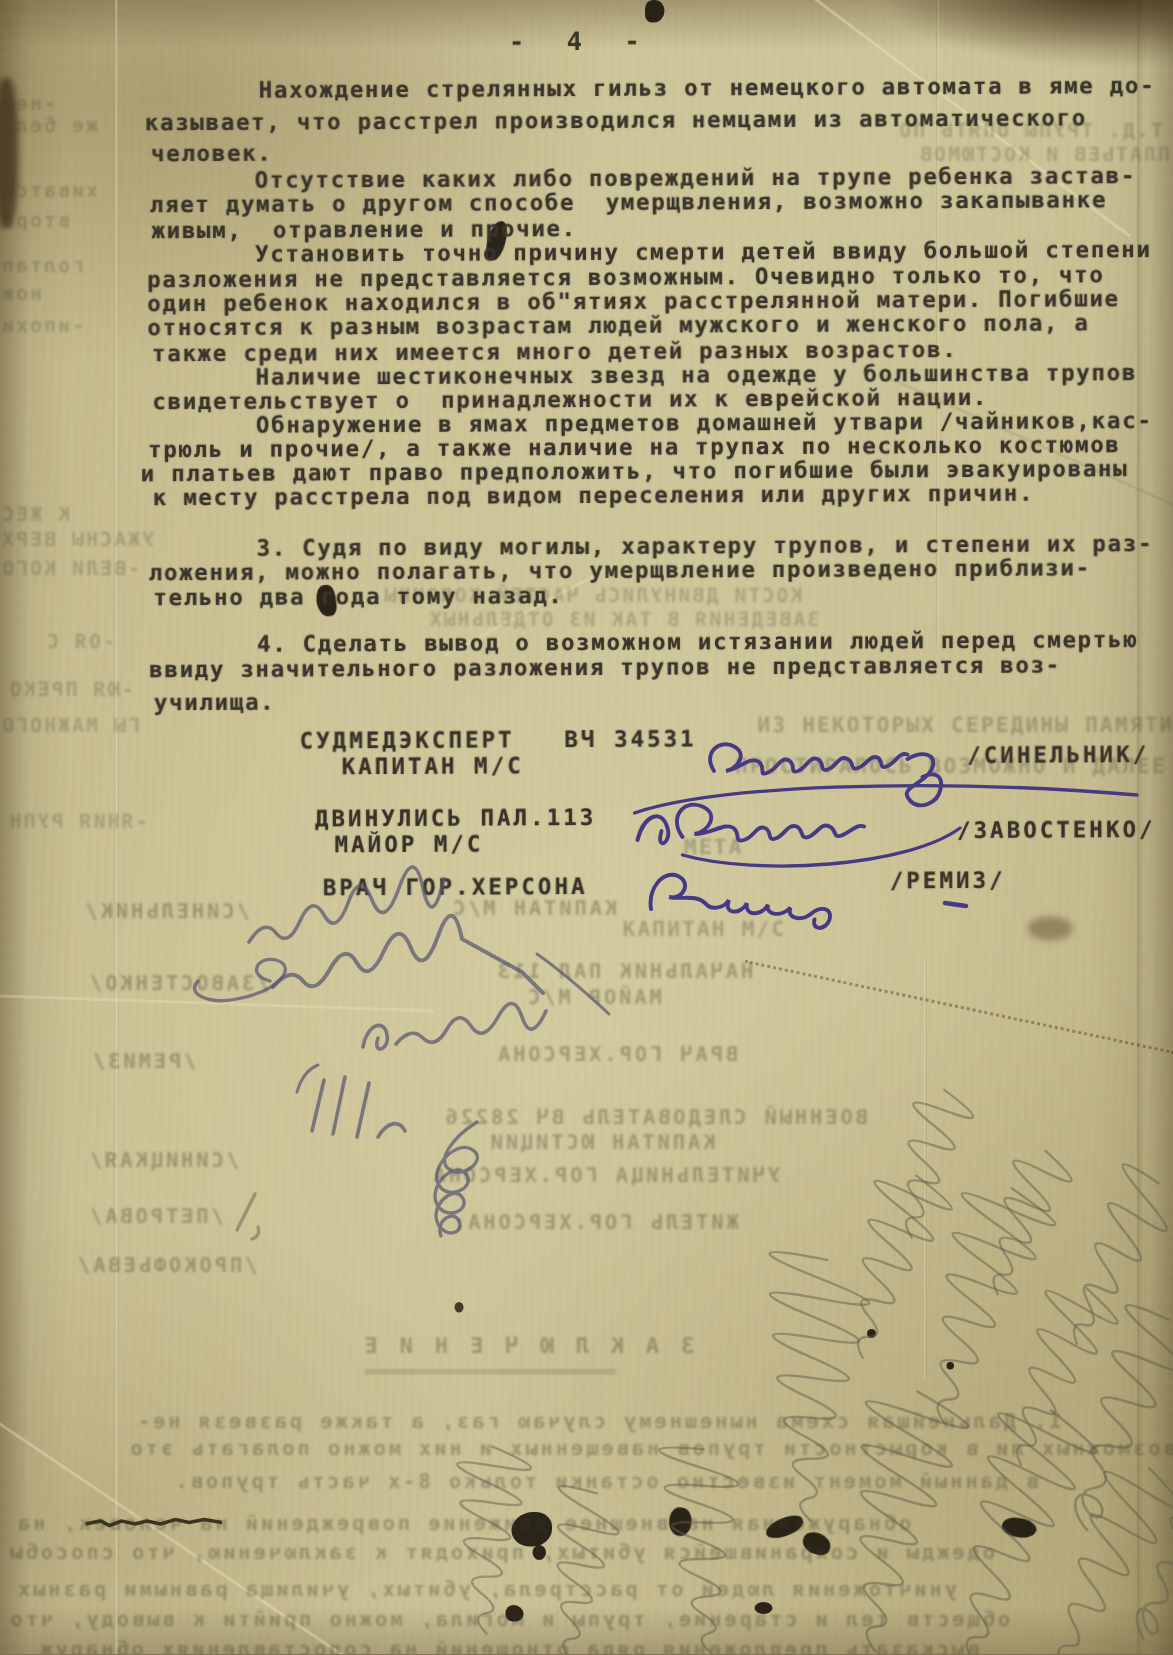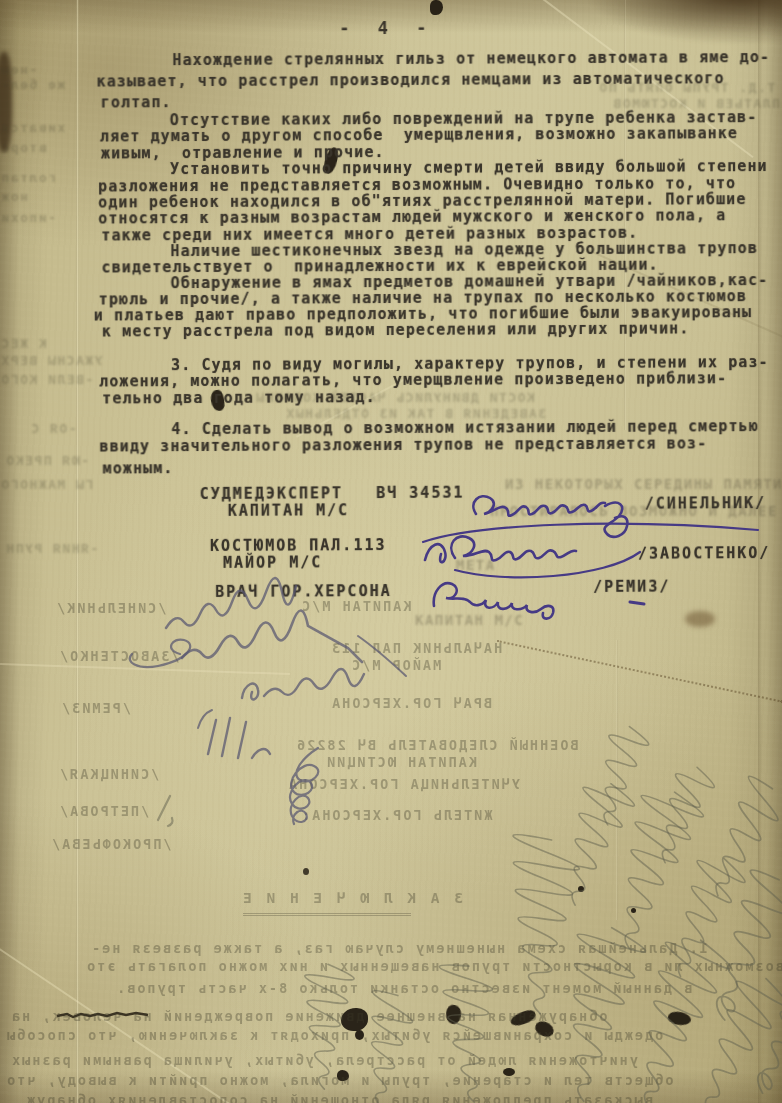--- a/index.html
+++ b/index.html
@@ -127,46 +127,46 @@
   <div class="gh" style="left:5px;top:1027px;">одежды и сохранившейся убитых, приходят к заключению, что способы</div>
   <div class="gh" style="left:10px;top:1052px;">уничтожения людей от расстрела, убитых, училища равными разных</div>
   <div class="gh" style="left:5px;top:1072px;">обществ тел и старение, трупы и могила, можно прийти к выводу, что</div>
   <div class="gh" style="left:25px;top:1092px;">высказать предложения ряда отношений на сопоставлениях обнаруж</div>
 
   <div style="position:absolute;inset:0;transform:rotate(-0.3deg);">
     <div class="pn" style="left:342px;top:18px;">- 4 -</div>
 
     <div class="tl" style="left:175px;top:52px;">Нахождение стрелянных гильз от немецкого автомата в яме до-</div>
     <div class="tl" style="left:99px;top:73px;">казывает, что расстрел производился немцами из автоматического</div>
-    <div class="tl" style="left:103px;top:94px;">голтап.</div>
+    <div class="tl" style="left:103px;top:94px;">человек.</div>
     <div class="tl" style="left:172px;top:112px;">Отсутствие каких либо повреждений на трупе ребенка застав-</div>
     <div class="tl" style="left:102px;top:128px;">ляет думать о другом способе  умерщвления, возможно закапыванке</div>
     <div class="tl" style="left:103px;top:145px;">живым,  отравление и прочие.</div>
     <div class="tl" style="left:172px;top:161px;">Установить точно причину смерти детей ввиду большой степени</div>
     <div class="tl" style="left:100px;top:178px;">разложения не представляется возможным. Очевидно только то, что</div>
     <div class="tl" style="left:100px;top:194px;">один ребенок находился в об"ятиях расстрелянной матери. Погибшие</div>
     <div class="tl" style="left:100px;top:210px;">относятся к разным возрастам людей мужского и женского пола, а</div>
     <div class="tl" style="left:103px;top:227px;">также среди них имеется много детей разных возрастов.</div>
     <div class="tl" style="left:172px;top:243px;">Наличие шестиконечных звезд на одежде у большинства трупов</div>
     <div class="tl" style="left:103px;top:259px;">свидетельствует о  принадлежности их к еврейской нации.</div>
     <div class="tl" style="left:172px;top:275px;">Обнаружение в ямах предметов домашней утвари /чайников,кас-</div>
     <div class="tl" style="left:100px;top:291px;">трюль и прочие/, а также наличие на трупах по несколько костюмов</div>
     <div class="tl" style="left:95px;top:307px;">и платьев дают право предположить, что погибшие были эвакуированы</div>
     <div class="tl" style="left:103px;top:323px;">к месту расстрела под видом переселения или других причин.</div>
     <div class="tl" style="left:172px;top:357px;">3. Судя по виду могилы, характеру трупов, и степени их раз-</div>
     <div class="tl" style="left:100px;top:373px;">ложения, можно полагать, что умерщвление произведено приблизи-</div>
     <div class="tl" style="left:103px;top:390px;">тельно два года тому назад.</div>
     <div class="tl" style="left:172px;top:421px;">4. Сделать вывод о возможном истязании людей перед смертью</div>
     <div class="tl" style="left:100px;top:438px;">ввиду значительного разложения трупов не представляется воз-</div>
-    <div class="tl" style="left:103px;top:460px;">можным.</div>
+    <div class="tl" style="left:103px;top:460px;">училища.</div>
 
     <div class="sg" style="left:200px;top:486px;">СУДМЕДЭКСПЕРТ   ВЧ 34531</div>
     <div class="sg" style="left:228px;top:503px;">КАПИТАН М/С</div>
     <div class="sg" style="left:645px;top:498px;">/СИНЕЛЬНИК/</div>
-    <div class="sg" style="left:210px;top:538px;">КОСТЮМОВ ПАЛ.113</div>
+    <div class="sg" style="left:210px;top:538px;">ДВИНУЛИСЬ ПАЛ.113</div>
     <div class="sg" style="left:223px;top:555px;">МАЙОР М/С</div>
     <div class="sg" style="left:638px;top:548px;">/ЗАВОСТЕНКО/</div>
     <div class="sg" style="left:215px;top:584px;">ВРАЧ ГОР.ХЕРСОНА</div>
     <div class="sg" style="left:593px;top:581px;">/РЕМИЗ/</div>
   </div>
 
   <svg style="left:462px;top:484px;" width="200" height="64" viewBox="0 0 200 64">
     <path class="ink" stroke-width="2.6" d="M14,30 c-8,-12 4,-22 14,-16 c8,5 2,14 -6,16 c10,-2 16,-10 22,-6 c5,4 -1,10 6,7 c7,-3 8,-11 14,-8 c5,3 0,9 6,7 c6,-2 7,-10 13,-8 c5,2 1,9 7,7 c6,-2 7,-10 13,-7 c5,2 1,8 7,6 c6,-2 8,-9 13,-7 c4,2 1,8 6,6 c6,-2 8,-10 14,-8"></path>
     <path class="ink" stroke-width="2.6" d="M143,22 c14,-8 22,0 14,10 c-7,8 -20,10 -12,18 c6,6 18,2 20,-8 c2,-9 -4,-12 -12,-8"></path>
   </svg>

